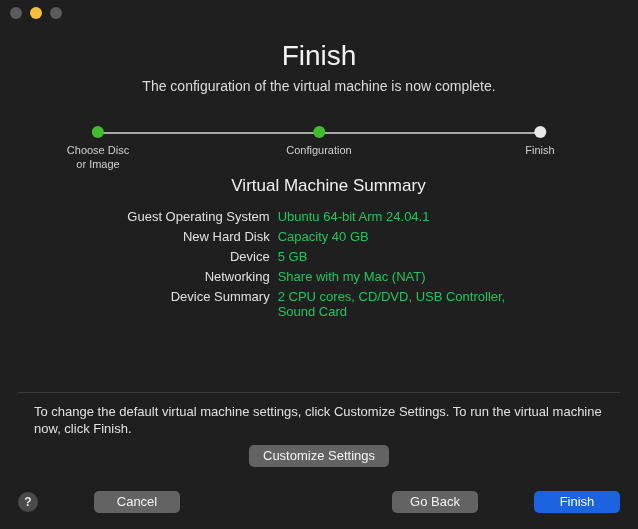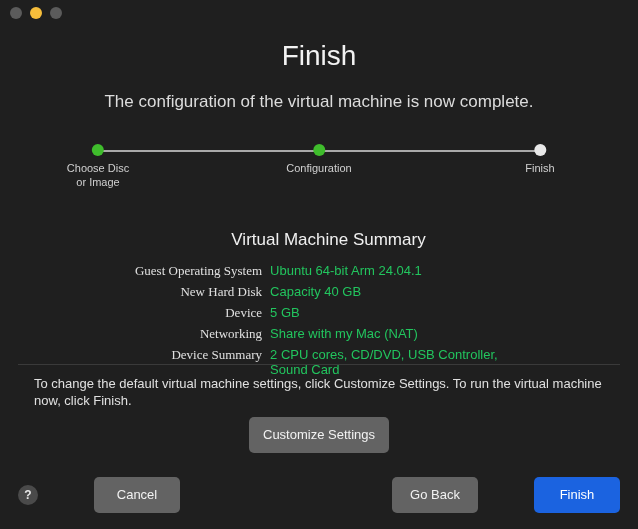--- a/index.html
+++ b/index.html
@@ -29,22 +29,22 @@
   .header {
     text-align: center;
     margin-top: 14px;
   }
   .header h1 {
     font-size: 28px;
     font-weight: 500;
     color: #f2f2f2;
   }
   .header p {
-    margin-top: 20px;
-    font-size: 17px;
+    margin-top: 6px;
+    font-size: 14px;
     color: #dcdcdc;
   }
 
   .steps {
     position: relative;
     margin: 32px auto 0;
     width: 470px;
     height: 50px;
   }
   .step-line {
@@ -68,42 +68,41 @@
     width: 12px; height: 12px; border-radius: 50%;
     margin: 0 auto 6px;
   }
   .dot.done { background: #3fbd2c; }
   .dot.current { background: #e8e8e8; }
   .step1 { left: 14px; }
   .step2 { left: 50%; }
   .step3 { left: calc(100% - 14px); }
 
   .summary {
-    margin-top: 36px;
     text-align: center;
     padding-left: 19px;
   }
   .summary h2 {
     font-size: 17px;
     font-weight: 500;
     color: #f0f0f0;
     margin-bottom: 10px;
   }
   .summary-table {
     display: table;
     margin: 0 auto;
   }
   .srow { display: table-row; }
   .slabel, .sval {
     display: table-cell;
     padding: 2.5px 4px;
     vertical-align: top;
     font-size: 13px;
   }
-  .slabel { text-align: right; color: #e0e0e0; font-family: Liberation Serif, serif; }
+  .slabel { text-align: right; color: #e0e0e0; }
   .sval { text-align: left; color: #22c55e; max-width: 260px; }
 
   .bottom {
     position: absolute;
     bottom: 0; left: 0; right: 0;
   }
   .hr {
     height: 1px;
     background: #3a3a3a;
     margin: 0 18px 10px;
@@ -122,21 +121,21 @@
     margin-bottom: 24px;
   }
 
   .btn {
     display: inline-block;
     border: none;
     border-radius: 5px;
     font-size: 13px;
     color: #f2f2f2;
     background: #636363;
-    height: 36px;
+    height: 22px;
     line-height: 22px;
     padding: 0 14px;
     cursor: default;
     font-family: inherit;
   }
   .btn.primary {
     background: #1b63e0;
     color: #fff;
   }
 

